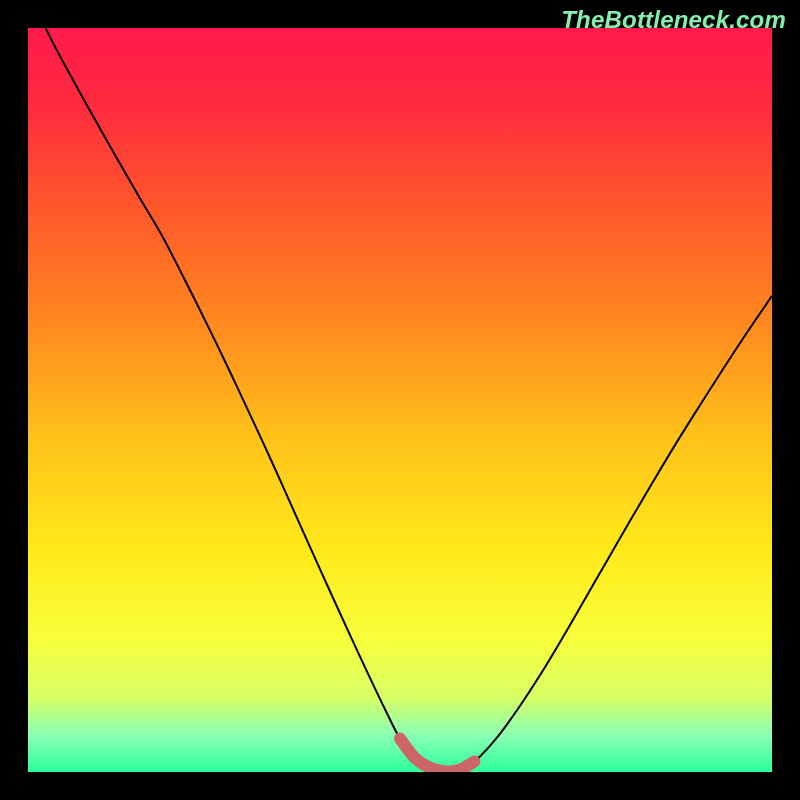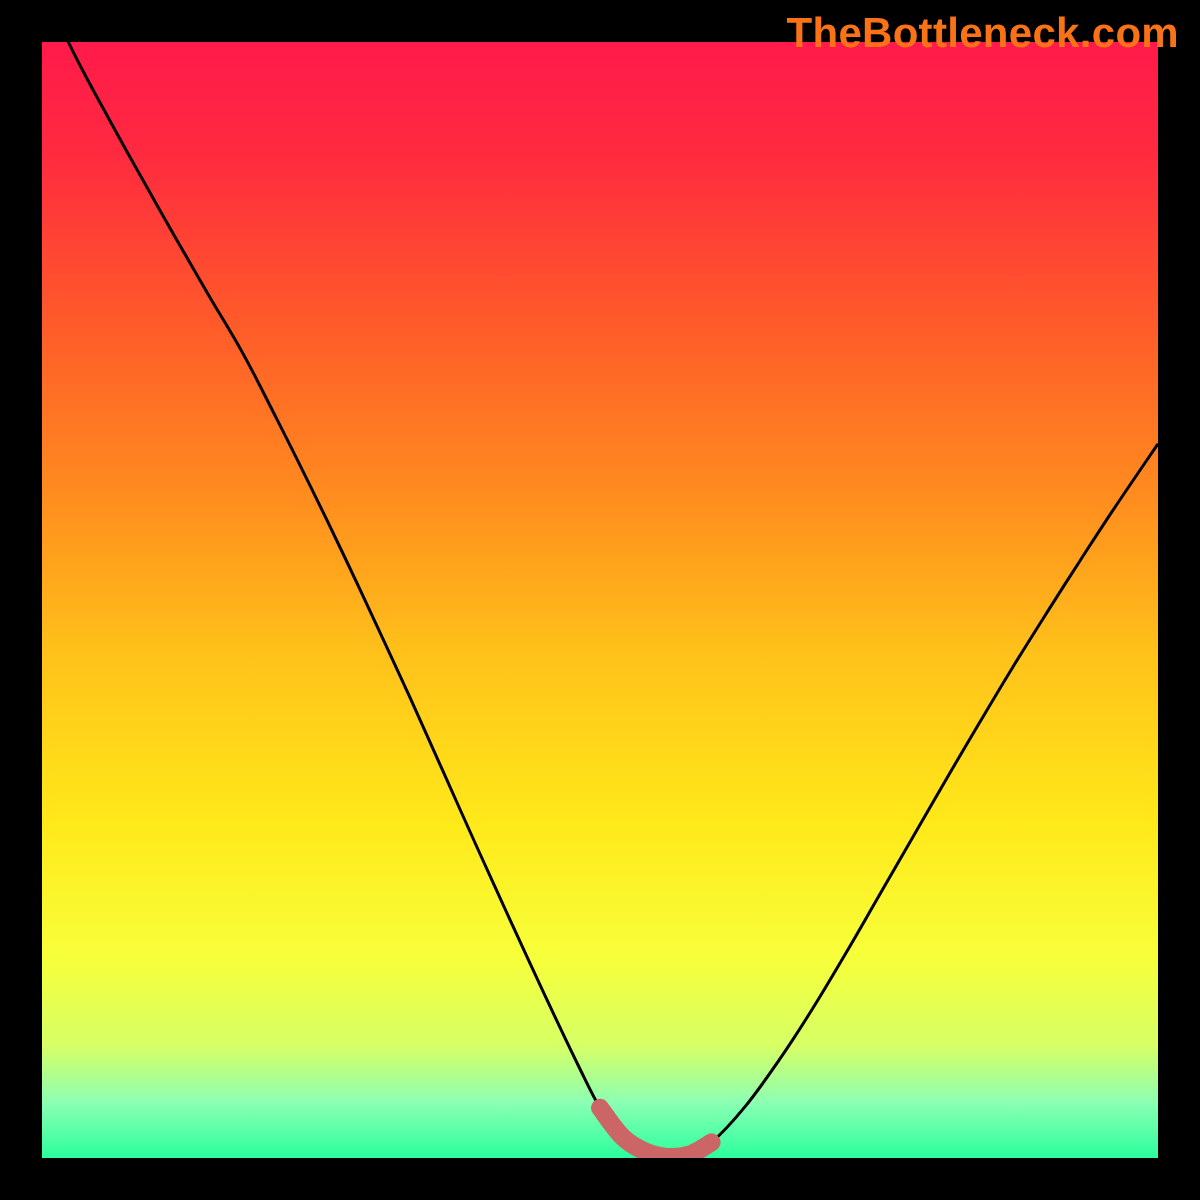--- a/index.html
+++ b/index.html
@@ -24,25 +24,26 @@
     left: 28px;
     top: 28px;
     width: 744px;
     height: 744px;
     overflow: hidden;
   }
   .watermark {
     position: absolute;
     top: 6px;
     right: 14px;
-    color: #f97316;
-    font-size: 28px;
+    color: #86efac;
+    font-size: 24px;
     font-weight: 600;
     letter-spacing: 0.2px;
     z-index: 50;
+    font-style: italic;
   }
   svg { display: block; }
 </style>
 </head>
 <body>
 
 <div class="frame">
 
   <div class="watermark">TheBottleneck.com</div>
 

